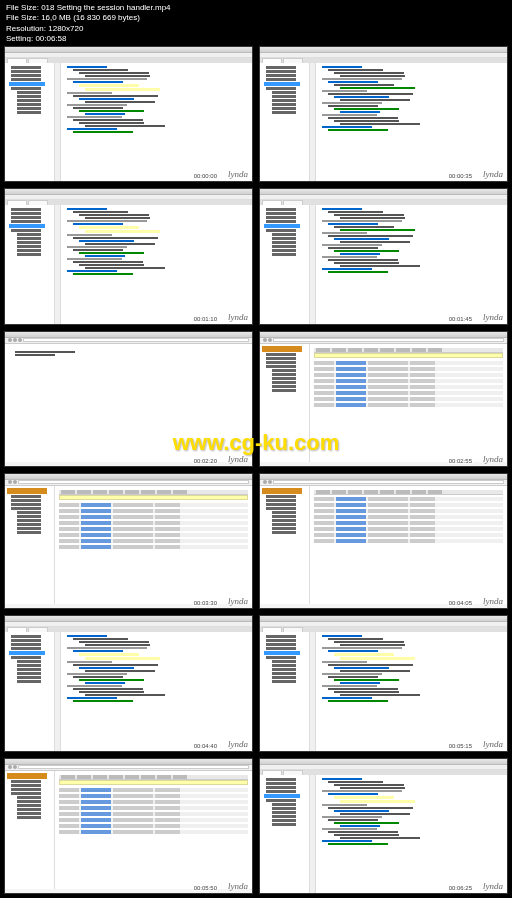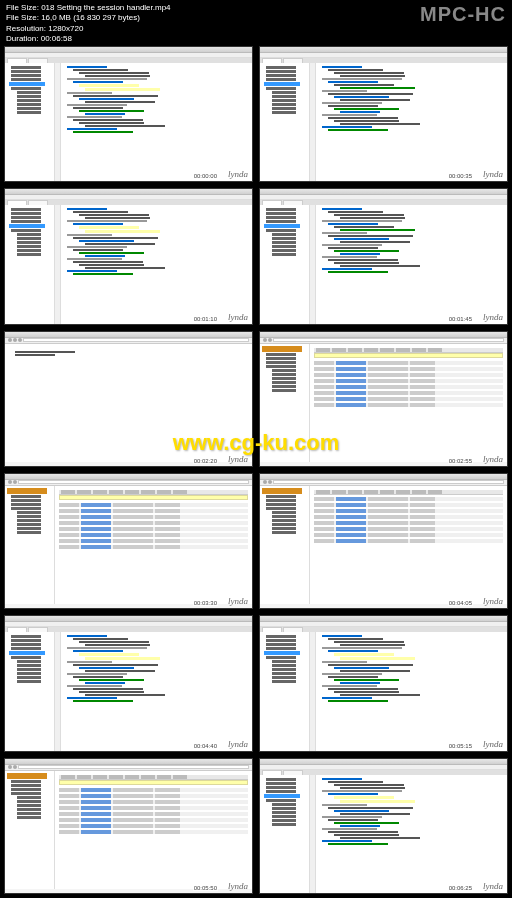--- a/index.html
+++ b/index.html
@@ -194,25 +194,24 @@
       background: rgba(255,255,255,0.7);
       padding: 0 1px;
     }
   </style>
 </head>
 <body>
 
 <div class="header">
   <div class="header-left">
     <div><span>File Size:</span> <span>018 Setting the session handler.mp4</span></div>
-    <div><span>File Size:</span> <span>16,0 MB (16 830 297 bytes)</span></div>
+    <div><span>File Size:</span> <span>16,0 MB (16 830 669 bytes)</span></div>
     <div><span>Resolution:</span> <span>1280x720</span></div>
-    <div><span>Duration:</span> <span>00:06:58</span></div>
+    <div><span>Setting:</span> <span>00:06:58</span></div>
   </div>
-  <div class="header-right">MPC-HC</div>
 </div>
 
 <div class="grid">
     <div class="thumb">
     <div class="thumb-titlebar"></div>
     <div class="thumb-toolbar"></div>
     <div class="thumb-tabs">
       <div class="tab active"></div>
       <div class="tab"></div>
     </div>

